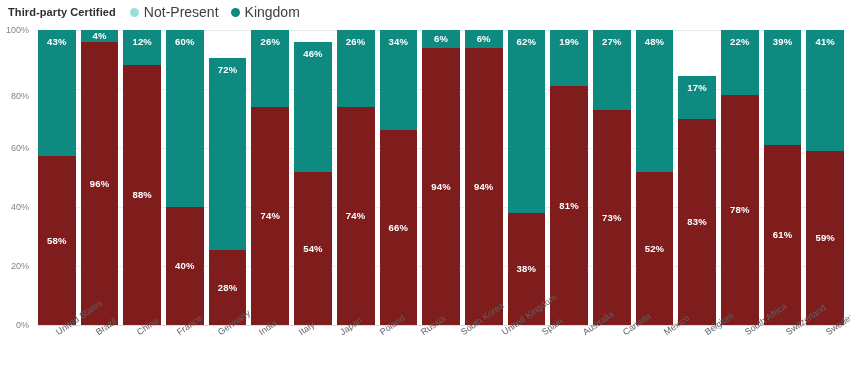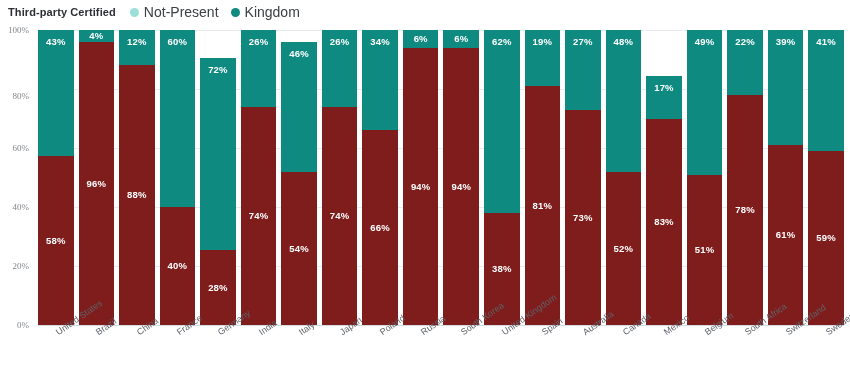--- a/index.html
+++ b/index.html
@@ -83,21 +83,20 @@
   .gridline.baseline {
     background: #d8dbe0;
   }
 
   .y-axis {
     position: absolute;
     left: 0;
     top: 30px;
     width: 34px;
     height: 295px;
-    font-family: Liberation Serif, serif;
   }
   .y-tick {
     position: absolute;
     right: 5px;
     font-size: 9px;
     color: #80868b;
     transform: translateY(-50%);
     white-space: nowrap;
   }
 
@@ -329,28 +328,20 @@
         </div>
         <div class="bar-col">
           <div class="seg seg-present" style="height: 17%; margin-top: 46px;">
             <span class="seg-label">17%</span>
           </div>
           <div class="seg seg-notpresent" style="height: 83%;">
             <span class="seg-label">83%</span>
           </div>
         </div>
         <div class="bar-col">
-          <div class="seg seg-present" style="height: 49%;">
-            <span class="seg-label">49%</span>
-          </div>
-          <div class="seg seg-notpresent" style="height: 51%;">
-            <span class="seg-label">51%</span>
-          </div>
-        </div>
-        <div class="bar-col">
           <div class="seg seg-present" style="height: 22%;">
             <span class="seg-label">22%</span>
           </div>
           <div class="seg seg-notpresent" style="height: 78%;">
             <span class="seg-label">78%</span>
           </div>
         </div>
         <div class="bar-col">
           <div class="seg seg-present" style="height: 39%;">
             <span class="seg-label">39%</span>

